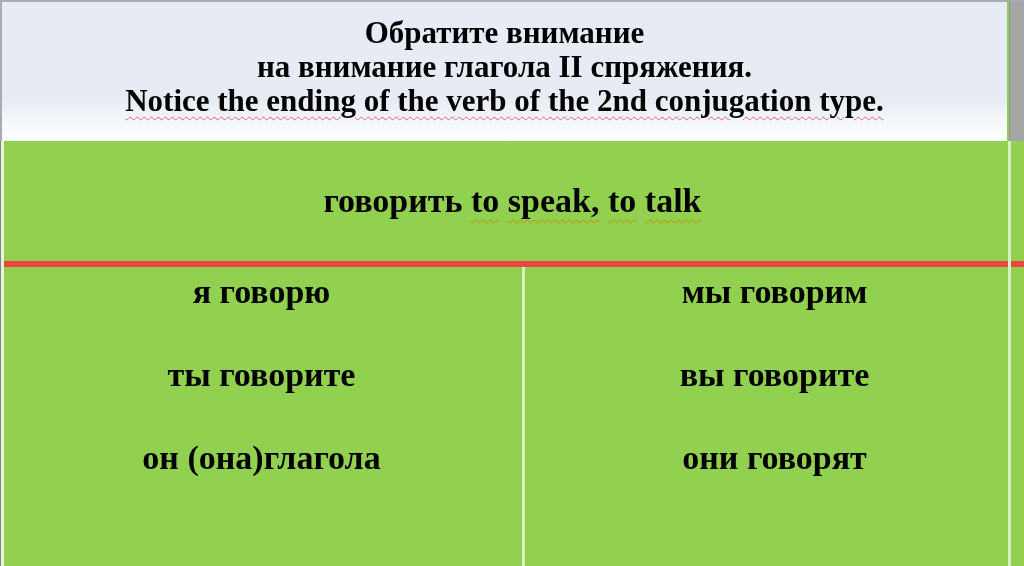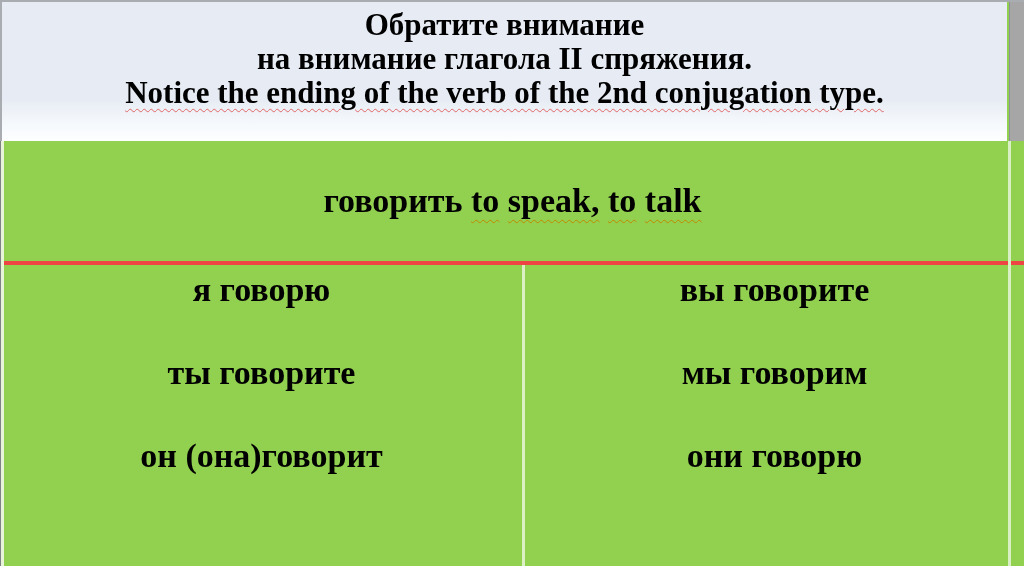--- a/index.html
+++ b/index.html
@@ -24,21 +24,21 @@
   .notice-box {
     position: absolute;
     top: 0;
     left: 0;
     width: 1007px;
     height: 139px;
     box-sizing: border-box;
     border-left: 2px solid #a9adb2;
     background: linear-gradient(180deg, #e7ecf4 0%, #e7ecf4 70%, #f6f9fc 88%, #fdfeff 100%);
     text-align: center;
-    padding-top: 6px;
+    padding-top: 14px;
   }
   .notice-line {
     font-size: 31px;
     line-height: 34px;
     white-space: nowrap;
   }
   .en-squiggle {
     text-decoration-line: underline;
     text-decoration-style: wavy;
     text-decoration-color: #e06666;
@@ -87,21 +87,21 @@
     width: 3px;
     height: 100%;
     background: #d9efc4;
   }
 
   .title-row {
     height: 120px;
     line-height: 120px;
     text-align: center;
     font-size: 34px;
-    border-bottom: 4px solid #ef4444;
+    border-bottom: 6px solid #ef4444;
     white-space: nowrap;
   }
   .gw {
     text-decoration-line: underline;
     text-decoration-style: wavy;
     text-decoration-color: #c08a00;
     text-decoration-thickness: 1px;
     text-underline-offset: 7px;
   }
 
@@ -141,26 +141,26 @@
 
   <div class="conj-table">
     <div class="right-edge-line"></div>
 
     <div class="title-row"><span>говорить</span> <span class="gw">to</span> <span class="gw">speak,</span> <span class="gw">to</span> <span class="gw">talk</span></div>
 
     <div class="body-row">
       <div class="cell cell-left">
         <div class="form-line">я говорю</div>
         <div class="form-line">ты говорите</div>
-        <div class="form-line">он (она)говорит</div>
+        <div class="form-line">он (она)глагола</div>
       </div>
 
       <div class="v-divider"></div>
 
       <div class="cell cell-right">
+        <div class="form-line">мы говорим</div>
         <div class="form-line">вы говорите</div>
-        <div class="form-line">мы говорим</div>
-        <div class="form-line">они говорю</div>
+        <div class="form-line">они говорят</div>
       </div>
     </div>
   </div>
 
 </div>
 
 </body></html>

